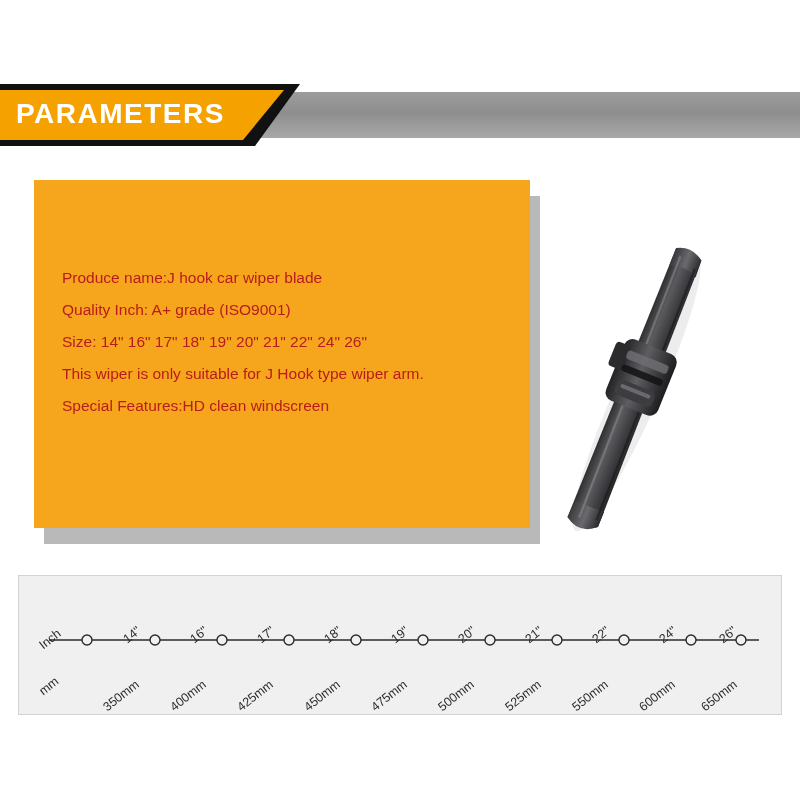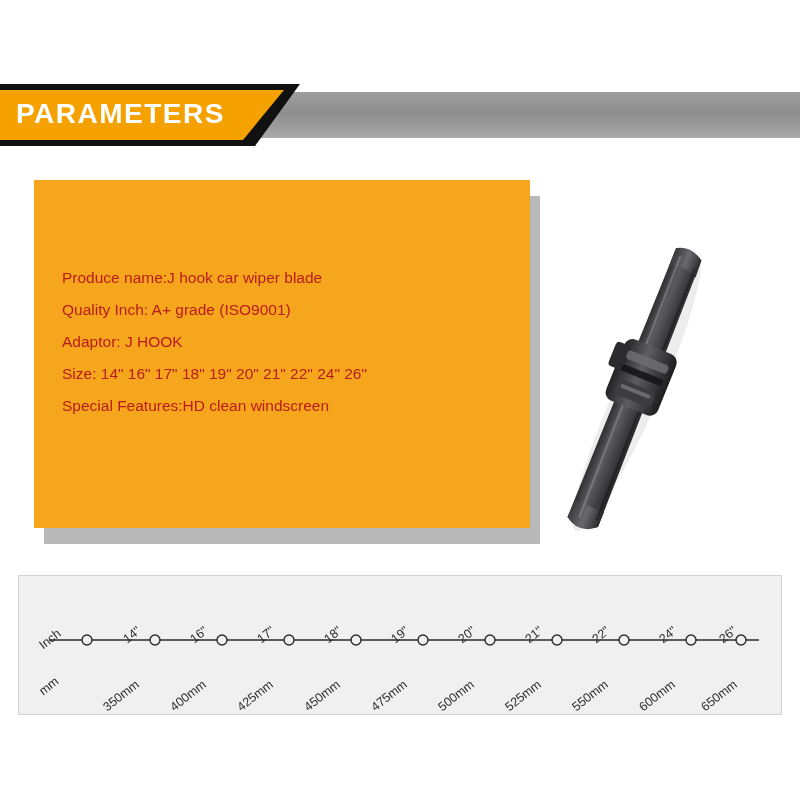--- a/index.html
+++ b/index.html
@@ -129,22 +129,22 @@
     <div class="banner-black"></div>
     <div class="banner-yellow"></div>
     <div class="banner-title">PARAMETERS</div>
   </div>
 
   <div class="card-shadow"></div>
   <div class="card"></div>
   <div class="card-lines">
     <div class="card-line">Produce name:J hook car wiper blade</div>
     <div class="card-line">Quality Inch: A+ grade (ISO9001)</div>
-    <div class="card-line">Adaptor: J HOOK</div>
     <div class="card-line">Size: 14"  16"  17"  18"  19"  20"  21"  22"  24"  26"</div>
+    <div class="card-line">This wiper is only suitable for J Hook type wiper arm.</div>
     <div class="card-line">Special Features:HD clean windscreen</div>
   </div>
 
   <div class="wiper-wrap">
     <svg width="330" height="350" viewBox="0 0 330 350">
       <defs>
         <linearGradient id="blade" x1="0" y1="0" x2="1" y2="0">
           <stop offset="0%" stop-color="#2f2f31"></stop>
           <stop offset="35%" stop-color="#5b5b5e"></stop>
           <stop offset="60%" stop-color="#46464a"></stop>

